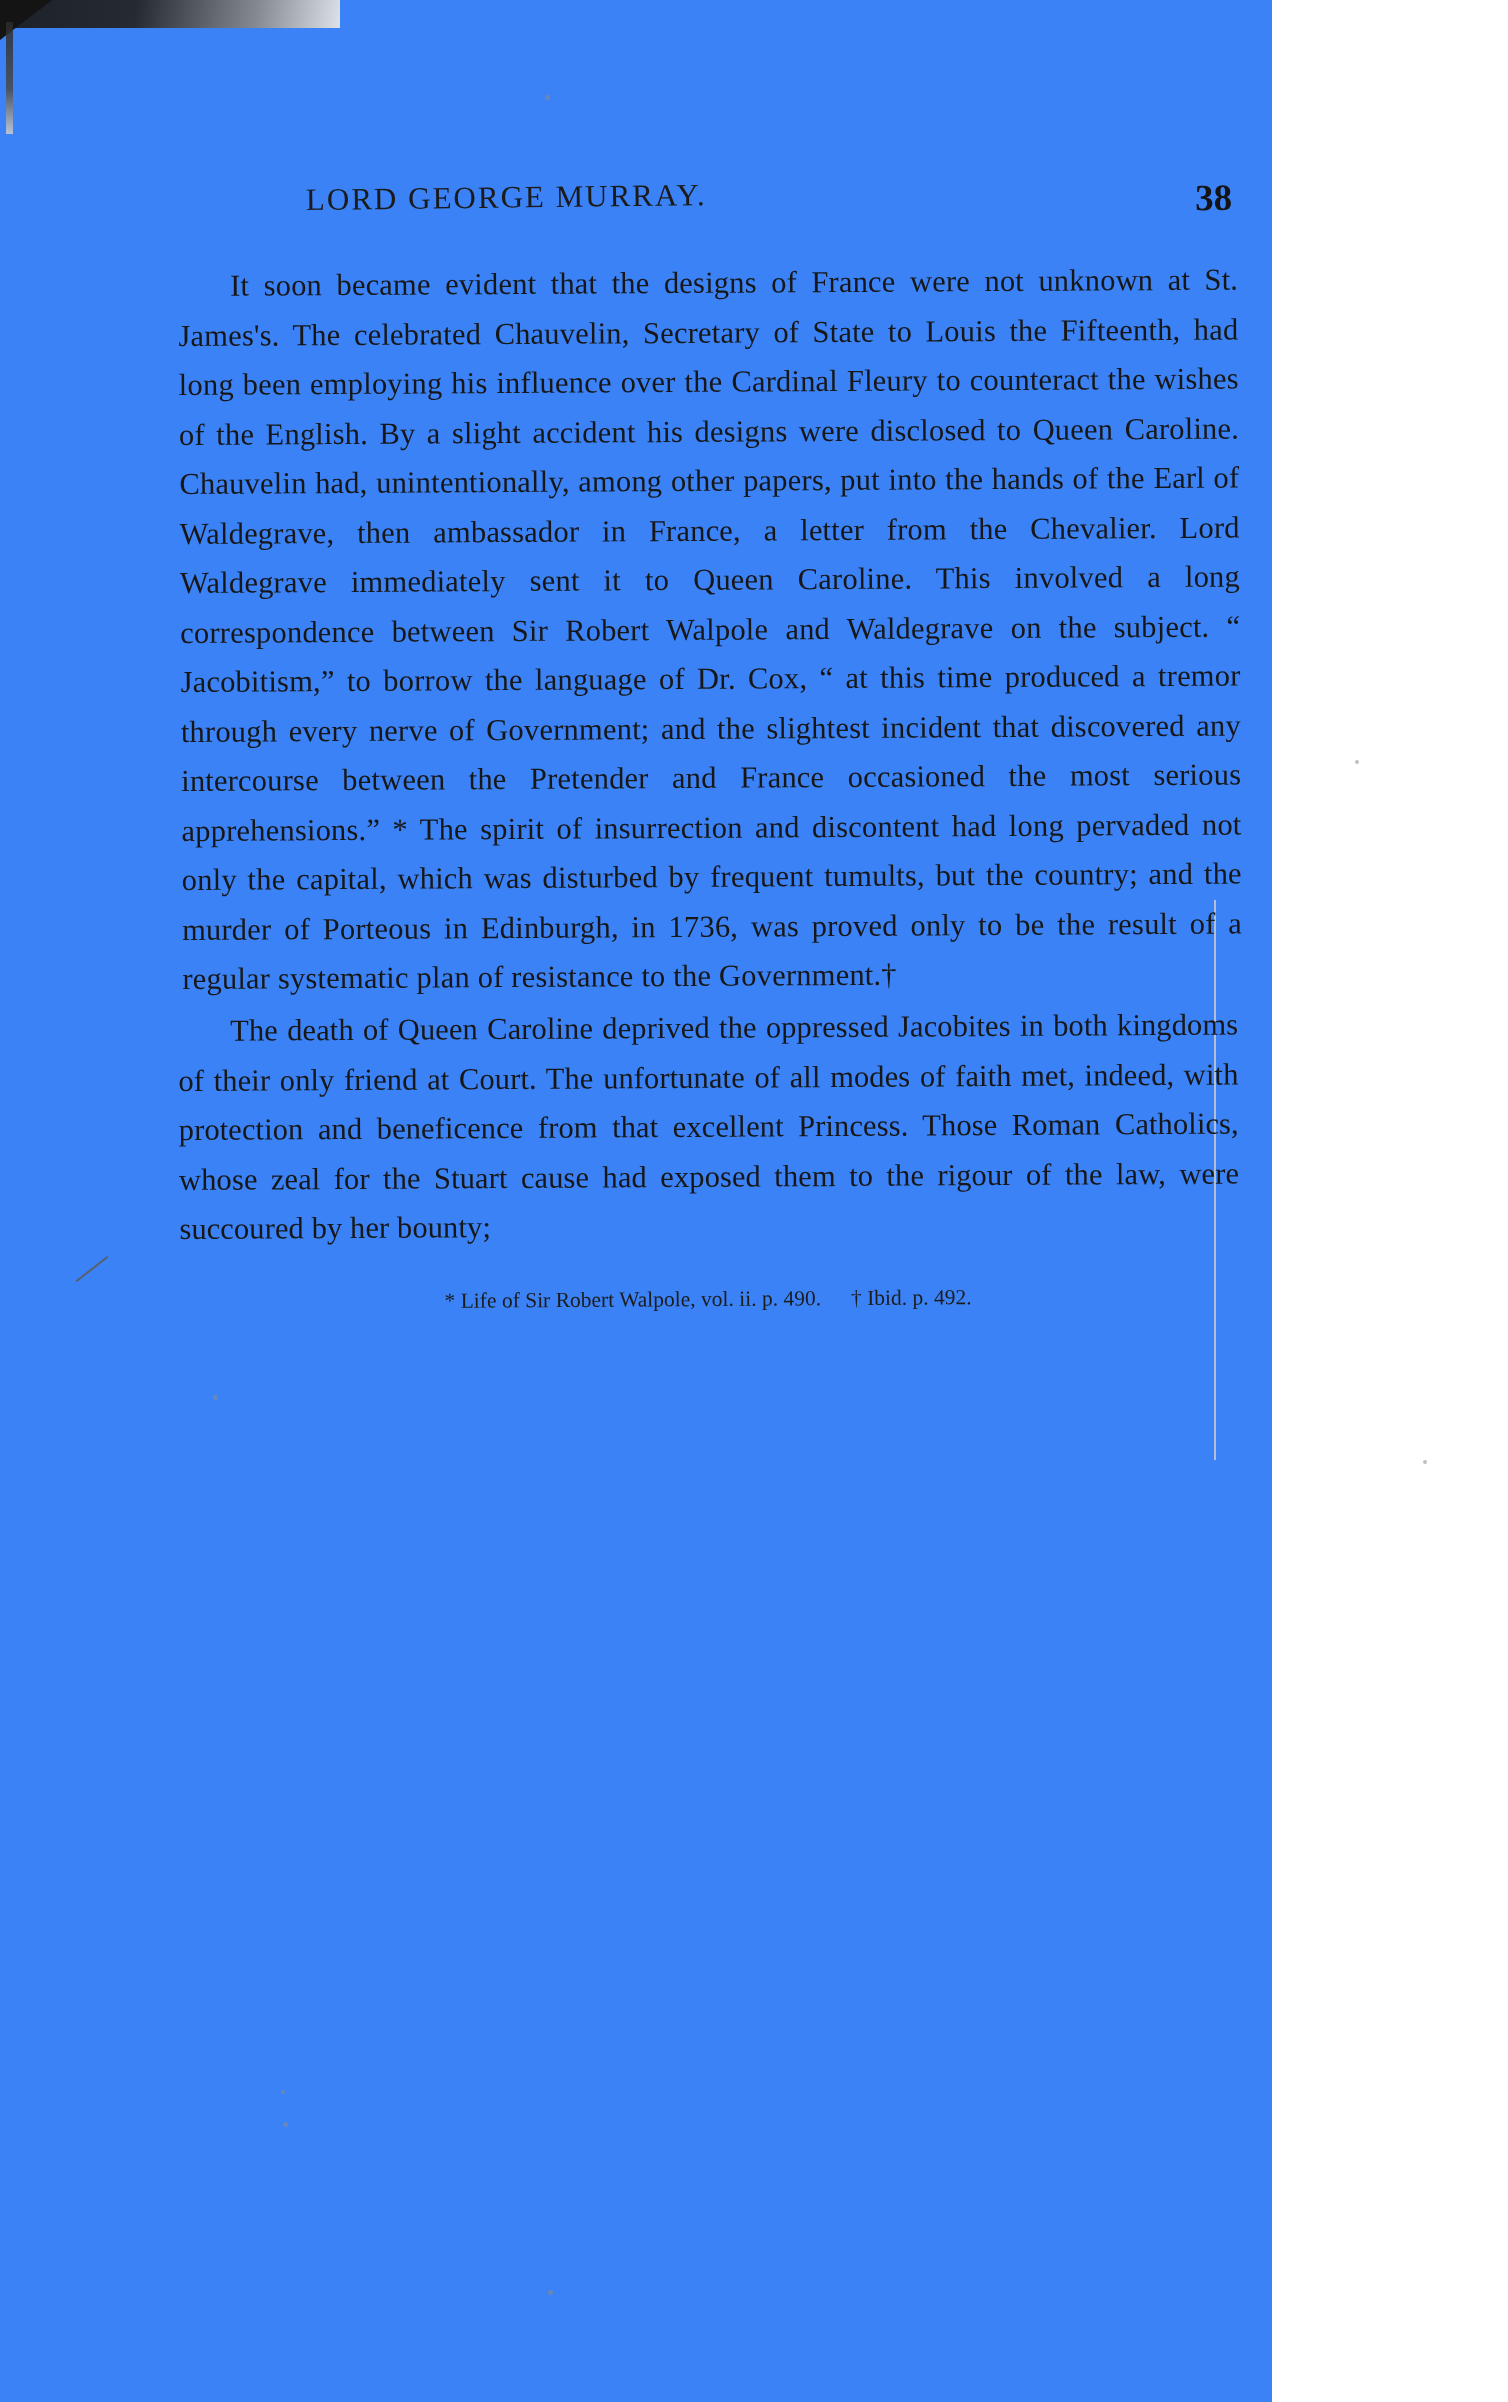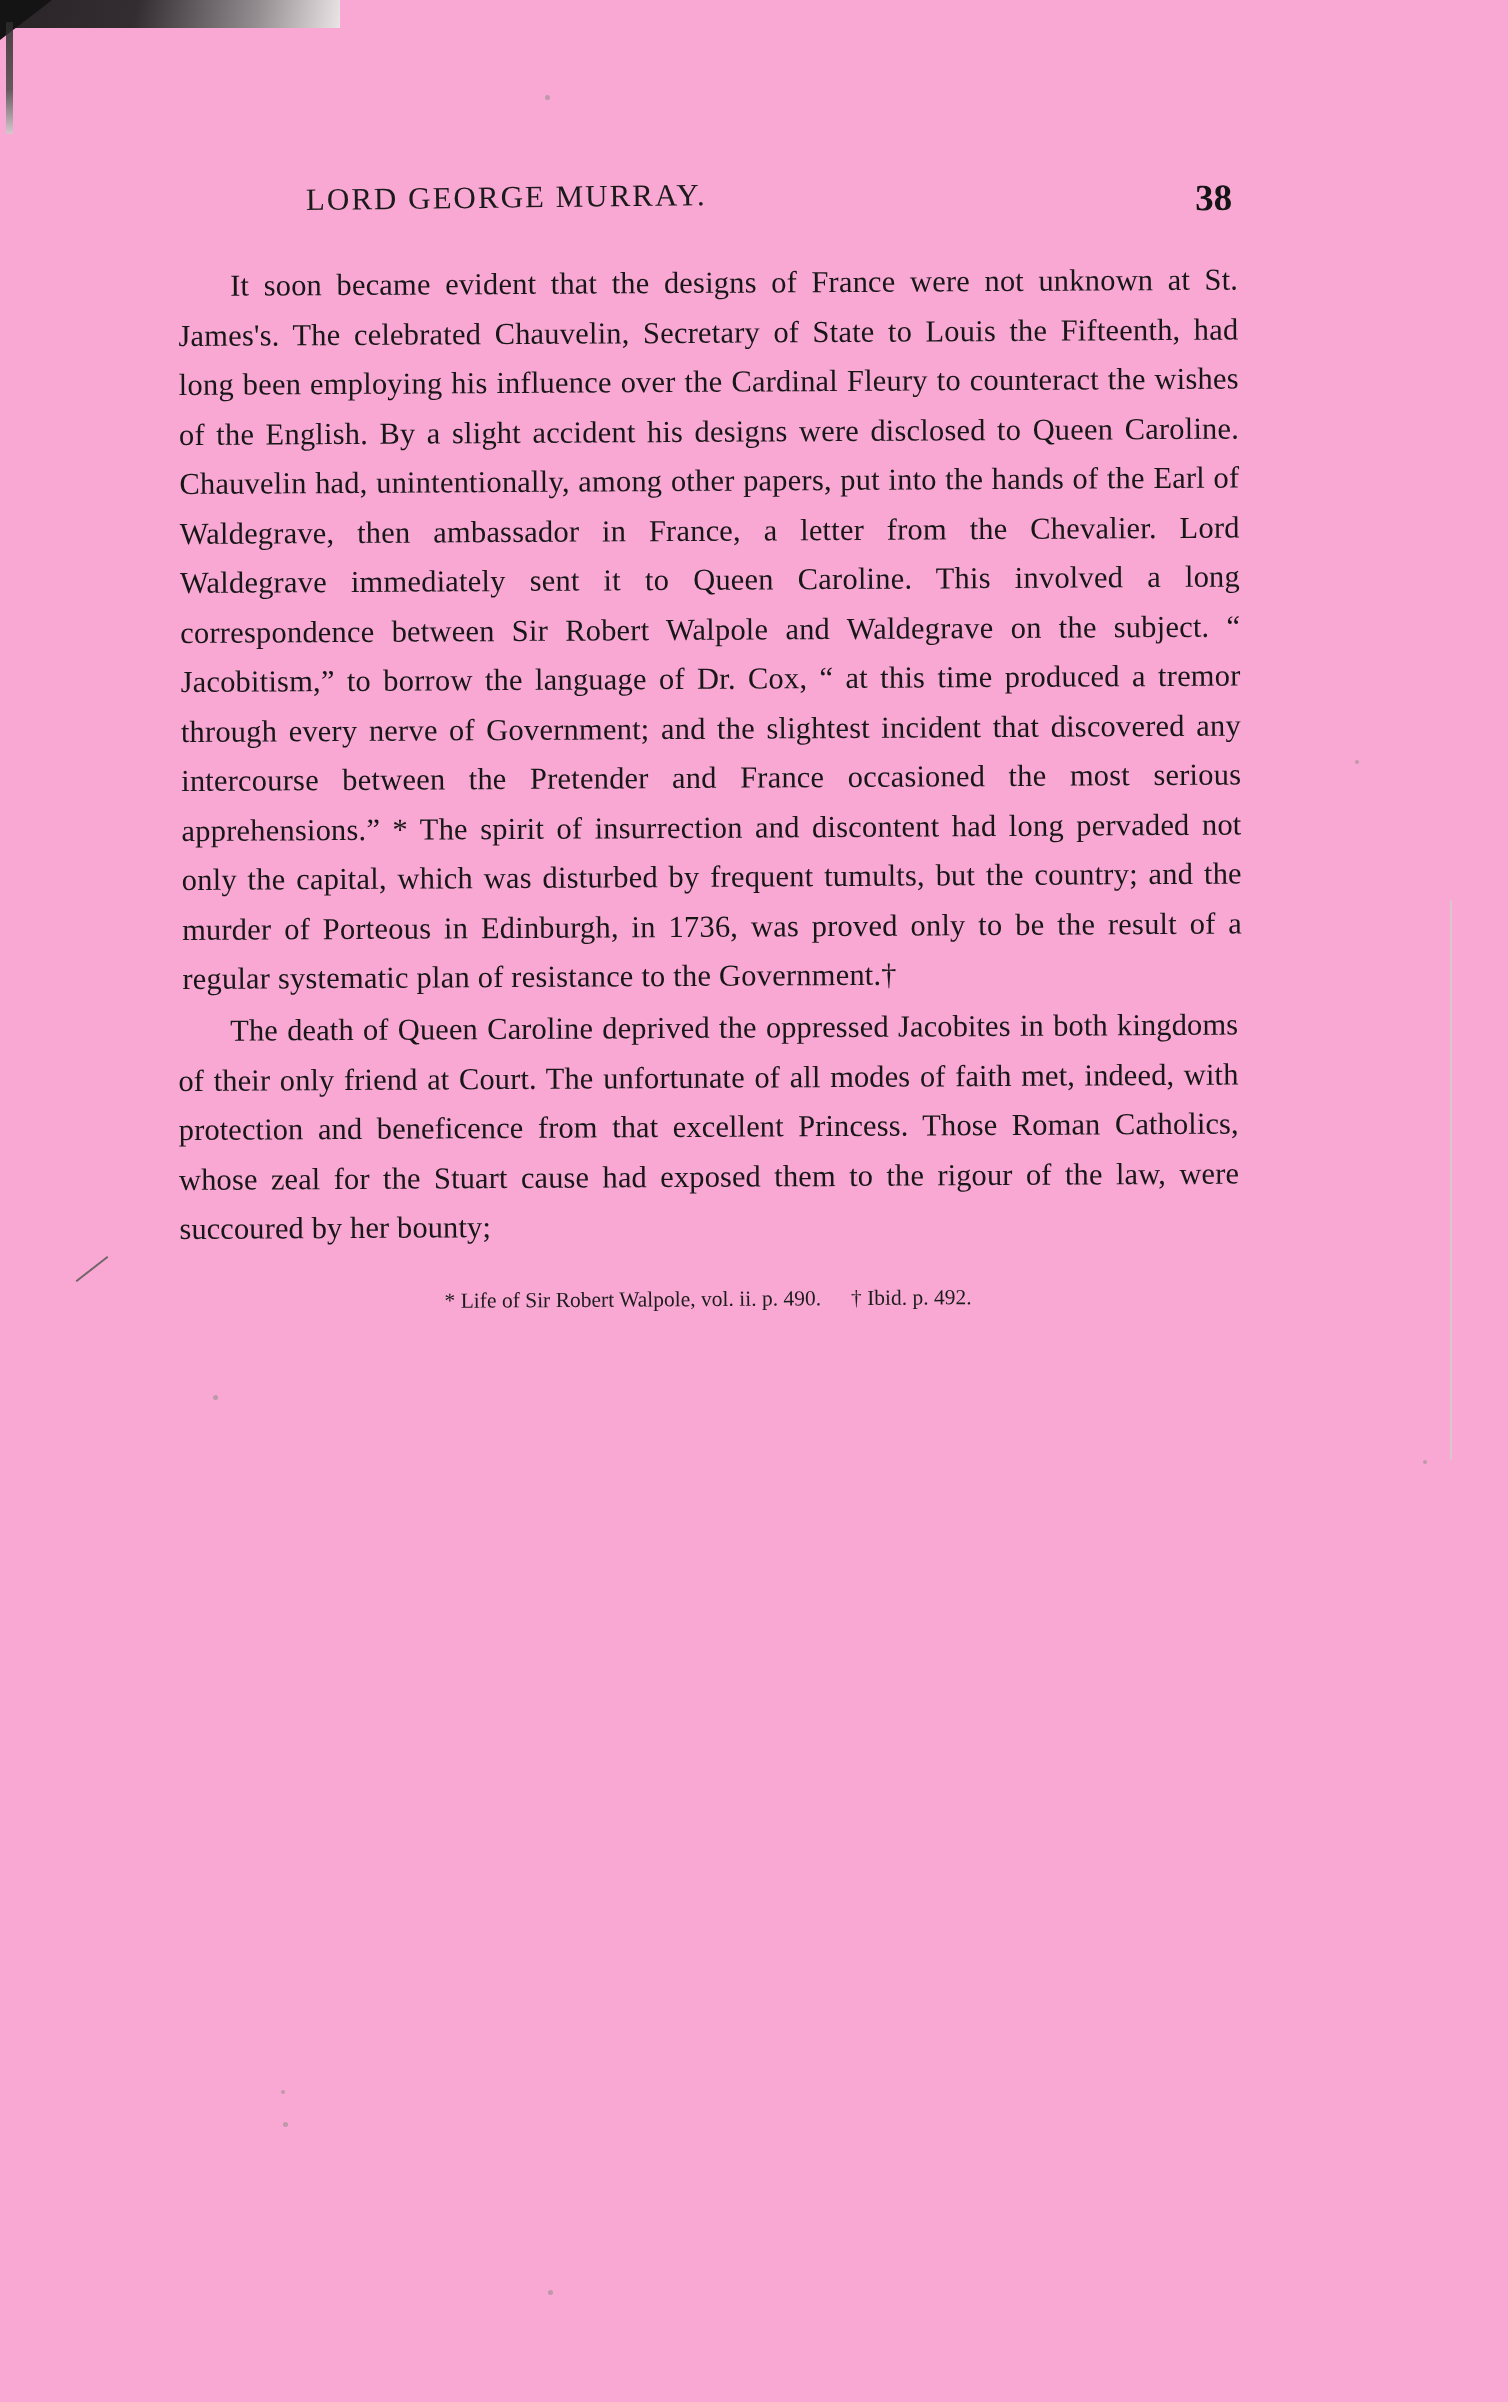--- a/index.html
+++ b/index.html
@@ -9,23 +9,23 @@
   }
   body {
     width: 1508px;
     height: 2402px;
     overflow: hidden;
     font-family: "Liberation Serif", serif;
   }
 
   #page {
     position: relative;
-    width: 1508px;
+    width: 1272px;
     height: 2402px;
-    background: #f9a8d4;
+    background: #3b82f6;
   }
 
   
   #scan-edge-top {
     position: absolute;
     left: 0;
     top: 0;
     width: 340px;
     height: 28px;
     background: linear-gradient(100deg, #1a1a1a 0%, #242424 40%, #8a8a8a 75%, #e9e9e7 100%);

